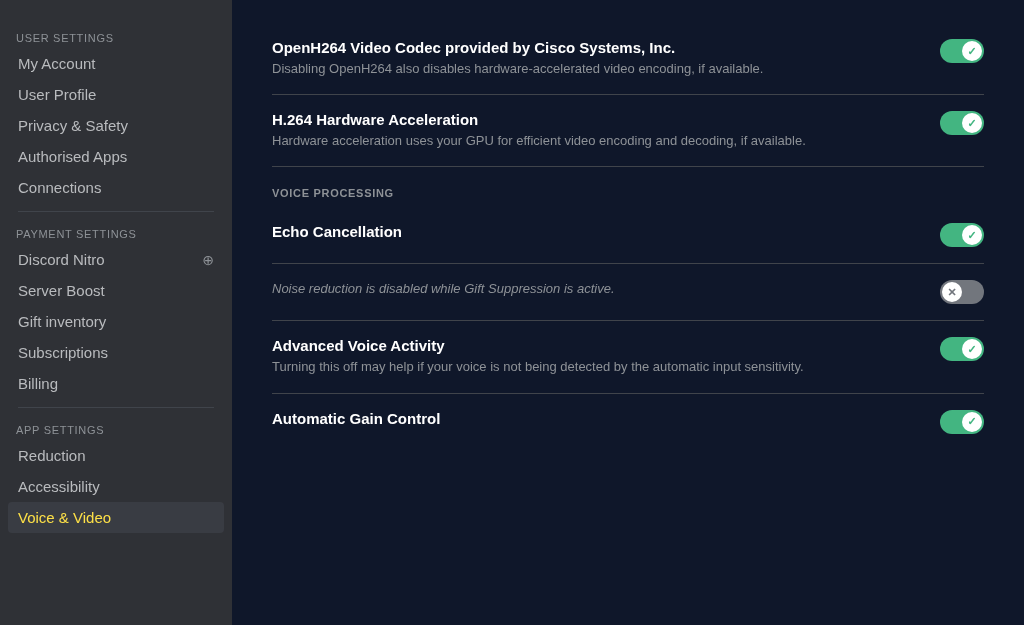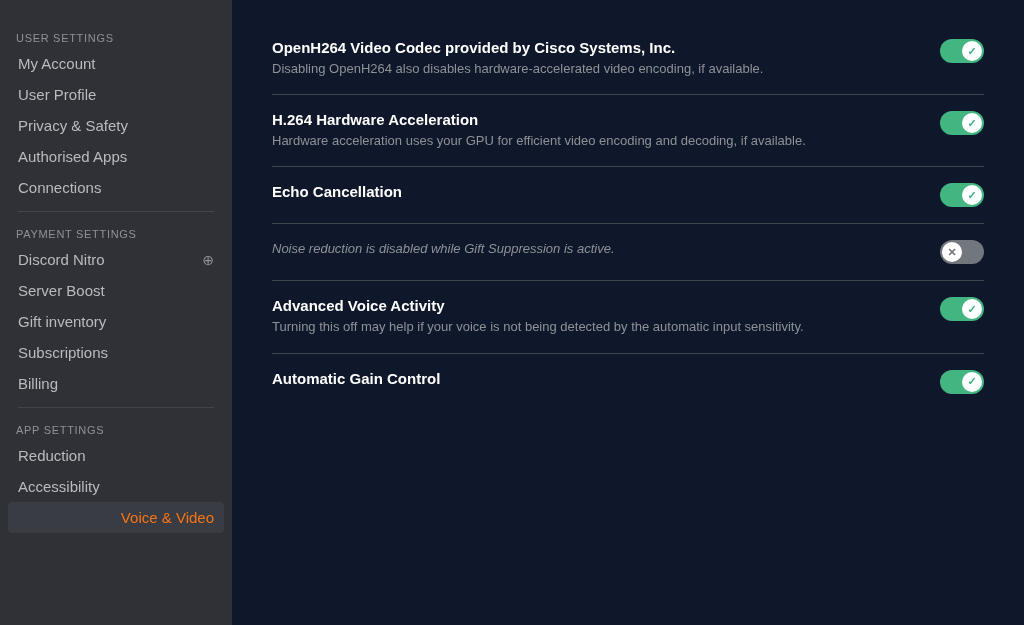--- a/index.html
+++ b/index.html
@@ -39,22 +39,21 @@
       border-radius: 4px;
       cursor: pointer;
       font-size: 15px;
       color: #b9bbbe;
       position: relative;
       user-select: none;
     }
 
     .sidebar-item.active {
       background: #393c43;
-      color: #f97316;
-      justify-content: flex-end;
+      color: #fde047;
     }
 
     .sidebar-item .item-icon {
       margin-left: auto;
       color: #8e9297;
       font-size: 14px;
     }
 
     .sidebar-divider {
       height: 1px;
@@ -235,20 +234,21 @@
       <div class="setting-text">
         <div class="setting-title">H.264 Hardware Acceleration</div>
         <div class="setting-desc">Hardware acceleration uses your GPU for efficient video encoding and decoding, if available.</div>
       </div>
       <div class="toggle on">
         <div class="toggle-knob">
           <span class="check">✓</span>
         </div>
       </div>
     </div>
+    <div class="section-label">VOICE PROCESSING</div>
     <div class="setting-row">
       <div class="setting-text">
         <div class="setting-title">Echo Cancellation</div>
       </div>
       <div class="toggle on">
         <div class="toggle-knob">
           <span class="check">✓</span>
         </div>
       </div>
     </div>

